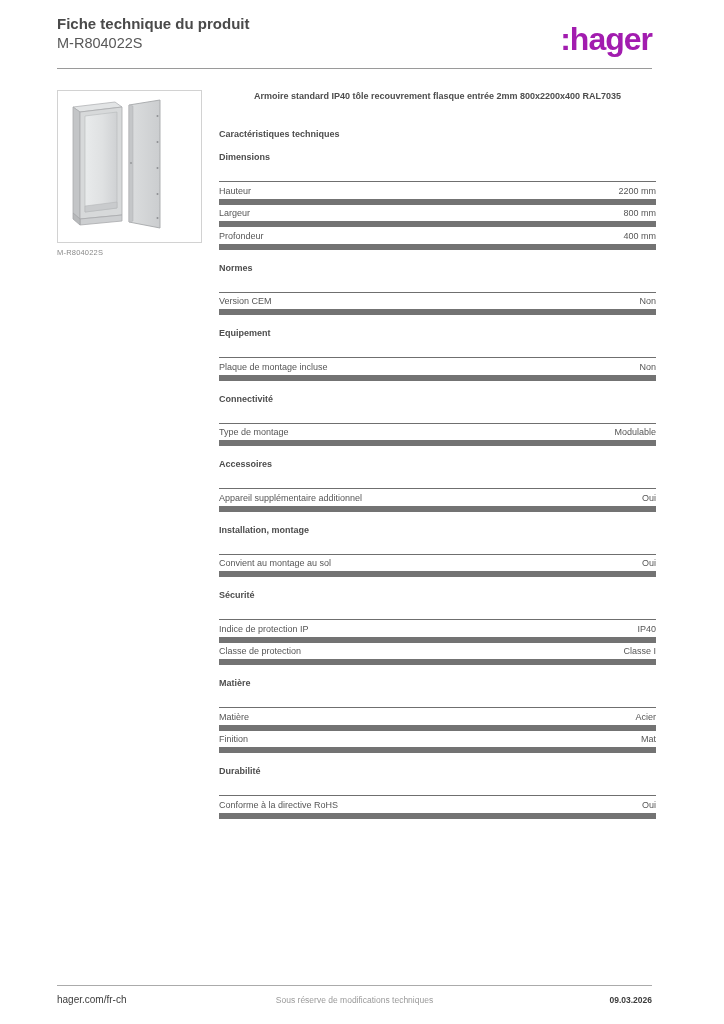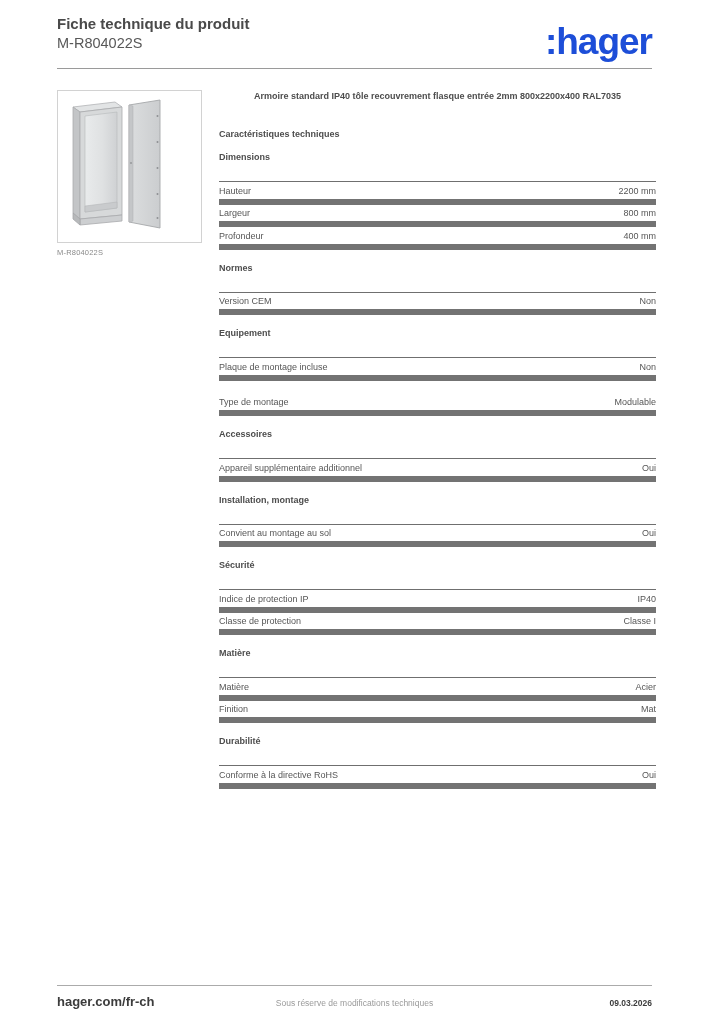--- a/index.html
+++ b/index.html
@@ -14,21 +14,21 @@
   .page { position:relative; width:708px; height:1024px; background:#fff; }
 
   
   .header {
     position:absolute; left:57px; right:56px; top:15px;
     display:flex; justify-content:space-between; align-items:flex-start;
   }
   .title { font-size:15px; font-weight:bold; color:#4a4a4a; line-height:1.25; }
   .subtitle { font-size:14.5px; font-weight:normal; color:#585858; line-height:1.3; }
   .logo {
-    font-size:37px; font-weight:bold; color:#1d4ed8;
+    font-size:32px; font-weight:bold; color:#a21caf;
     line-height:1; letter-spacing:-1px; margin-top:8px;
   }
   .header-rule { position:absolute; left:57px; right:56px; top:68px; border-top:1px solid #9a9a9a; }
 
   
   .main { position:absolute; left:57px; right:52px; top:90px; display:flex; }
   .left-col { width:145px; flex:0 0 145px; }
   .image-box {
     width:145px; height:153px; border:1px solid #d2d2d2; background:#fff;
     display:flex; align-items:center; justify-content:center;
@@ -51,21 +51,21 @@
   }
   .row-label { text-align:left; }
   .row-value { text-align:right; white-space:nowrap; }
 
   
   .footer {
     position:absolute; left:57px; right:56px; top:985px;
     border-top:1px solid #ababab; padding-top:8px;
     display:flex; align-items:baseline;
   }
-  .footer-left  { flex:1; font-size:13px; font-weight:bold; color:#3c3c3c; }
+  .footer-left  { flex:1; font-size:10px; font-weight:normal; color:#3c3c3c; }
   .footer-center{ flex:2; font-size:8.5px; color:#9a9a9a; text-align:center; }
   .footer-right { flex:1; font-size:8.5px; font-weight:bold; color:#3c3c3c; text-align:right; }
 </style>
 </head>
 <body>
 
 <div class="page">
 
   <div class="header">
     <div>
@@ -149,20 +149,21 @@
             </div>
           </div>
           <div class="section">
             <div class="section-title">Equipement</div>
             <div class="row">
               <span class="row-label">Plaque de montage incluse</span>
               <span class="row-value">Non</span>
             </div>
           </div>
           <div class="section">
+            <div class="section-title">Connectivité</div>
             <div class="row">
               <span class="row-label">Type de montage</span>
               <span class="row-value">Modulable</span>
             </div>
           </div>
           <div class="section">
             <div class="section-title">Accessoires</div>
             <div class="row">
               <span class="row-label">Appareil supplémentaire additionnel</span>
               <span class="row-value">Oui</span>

